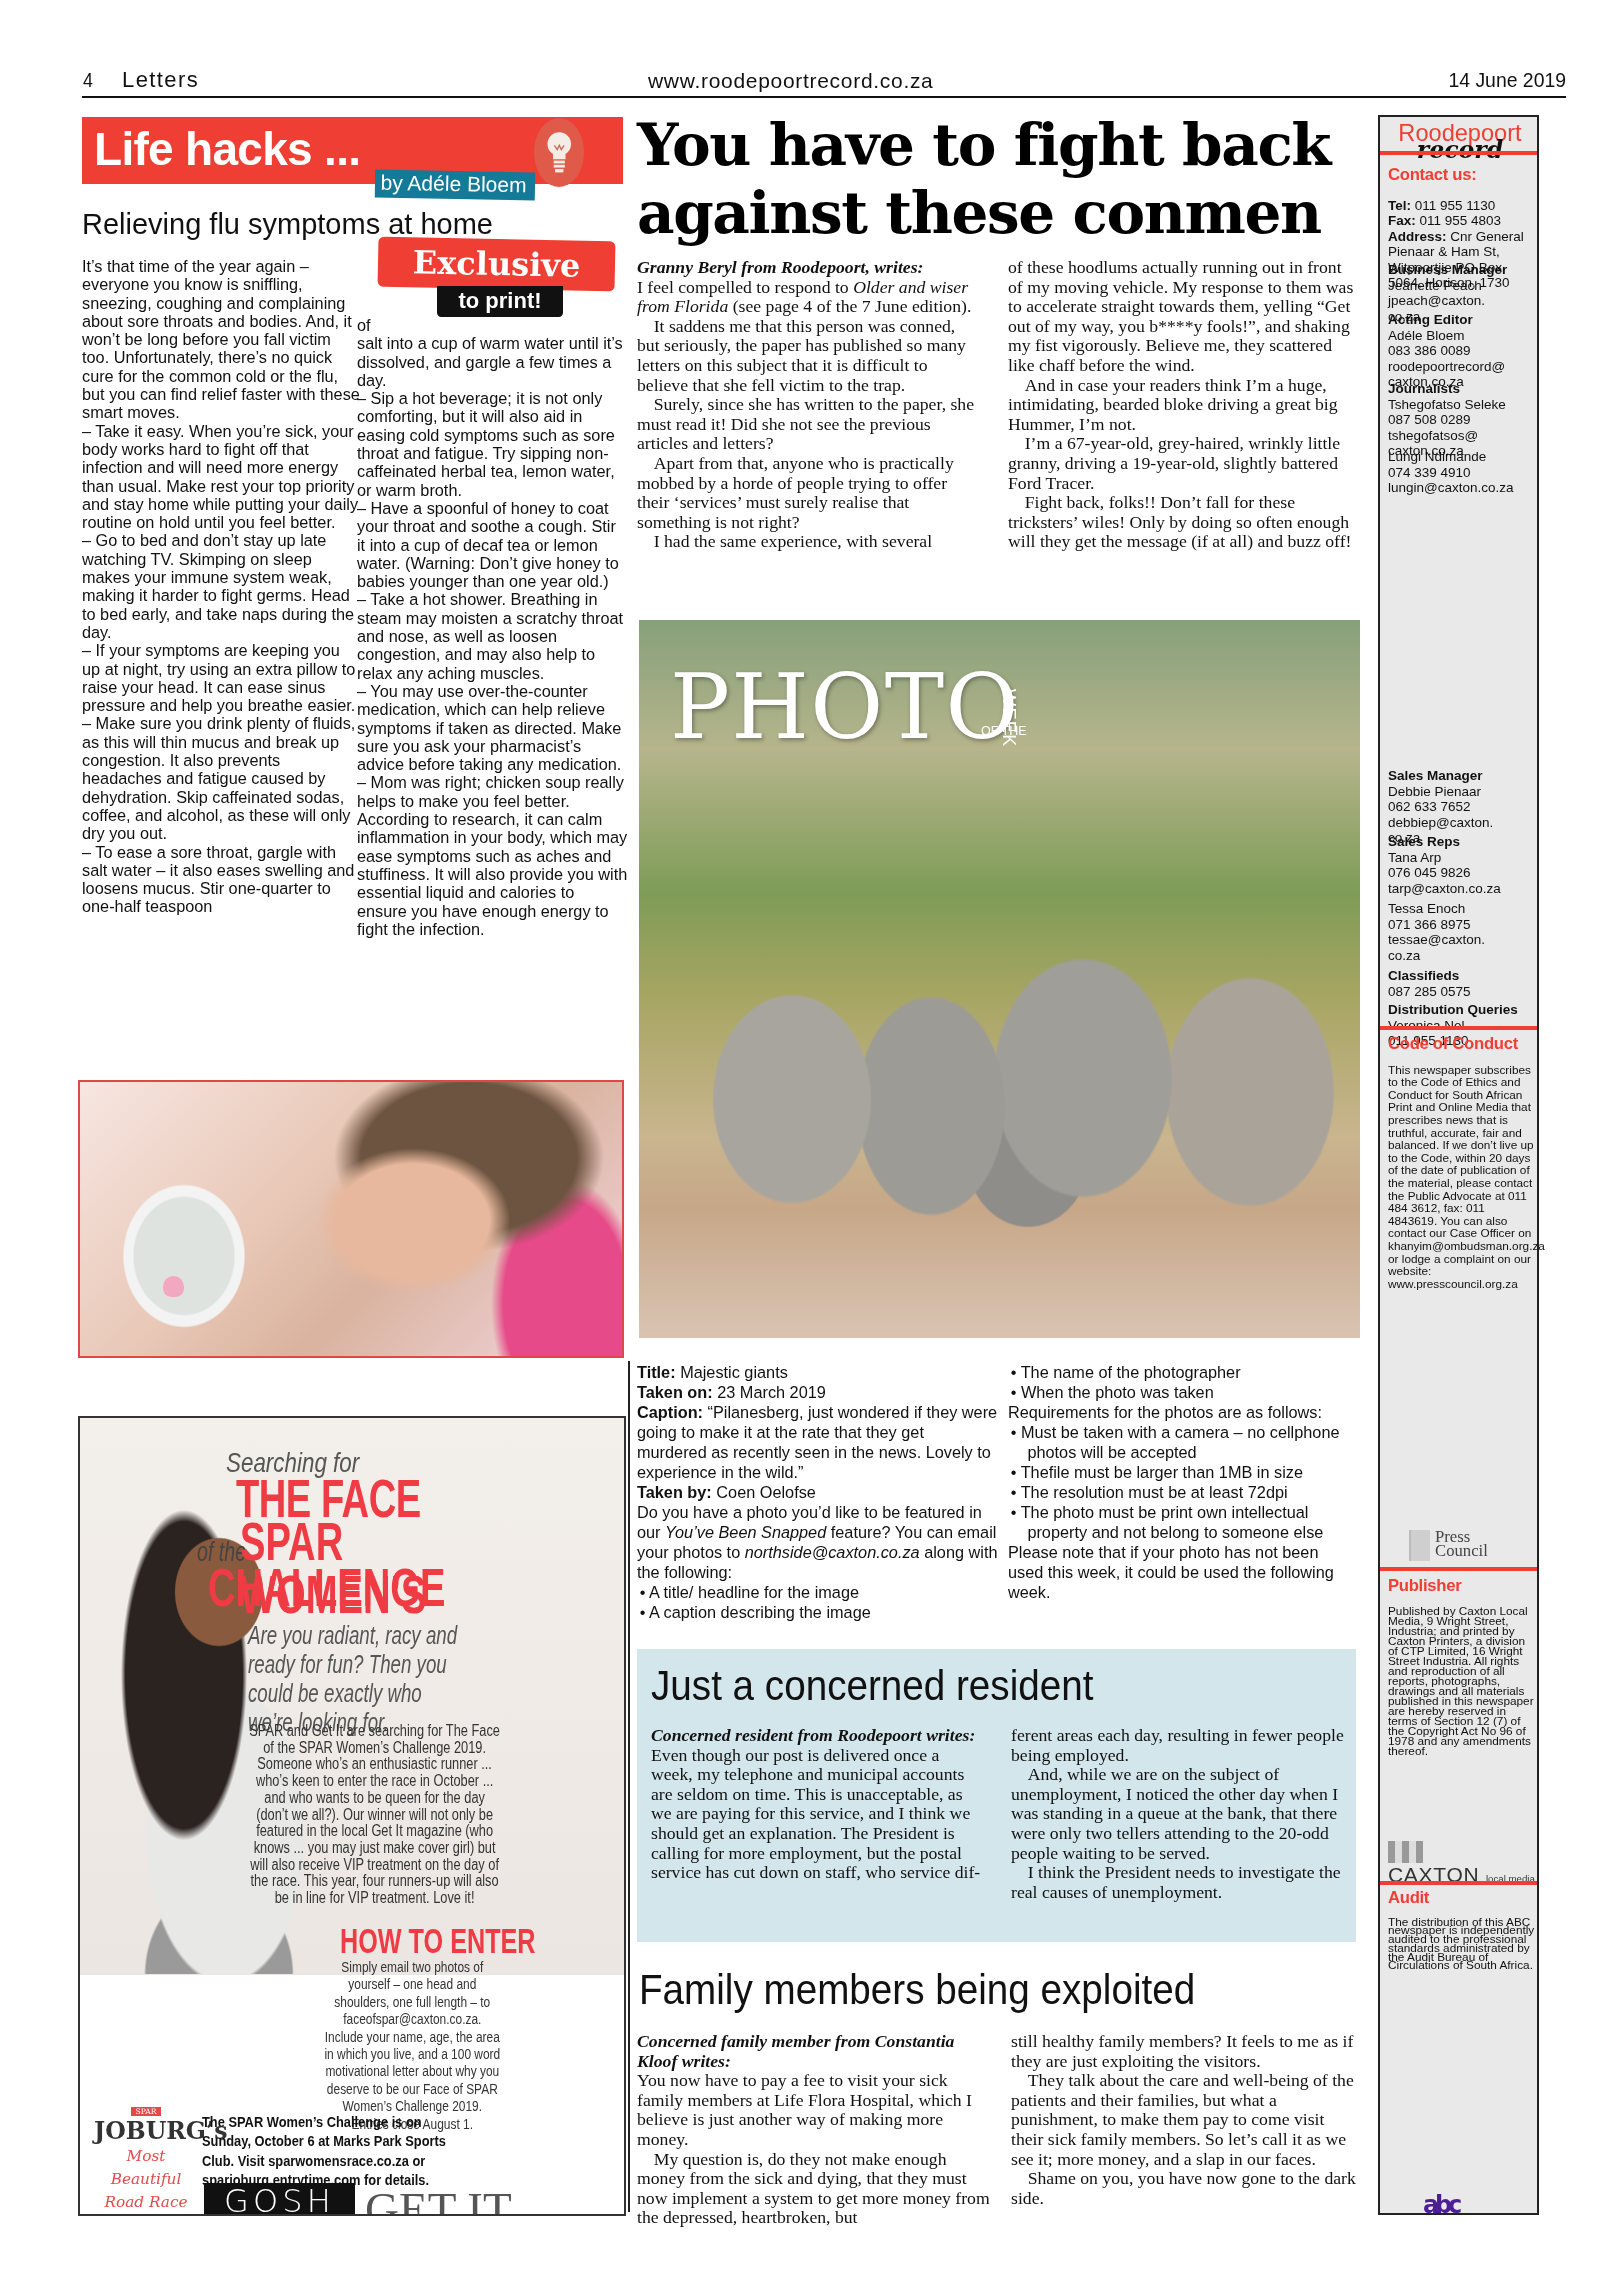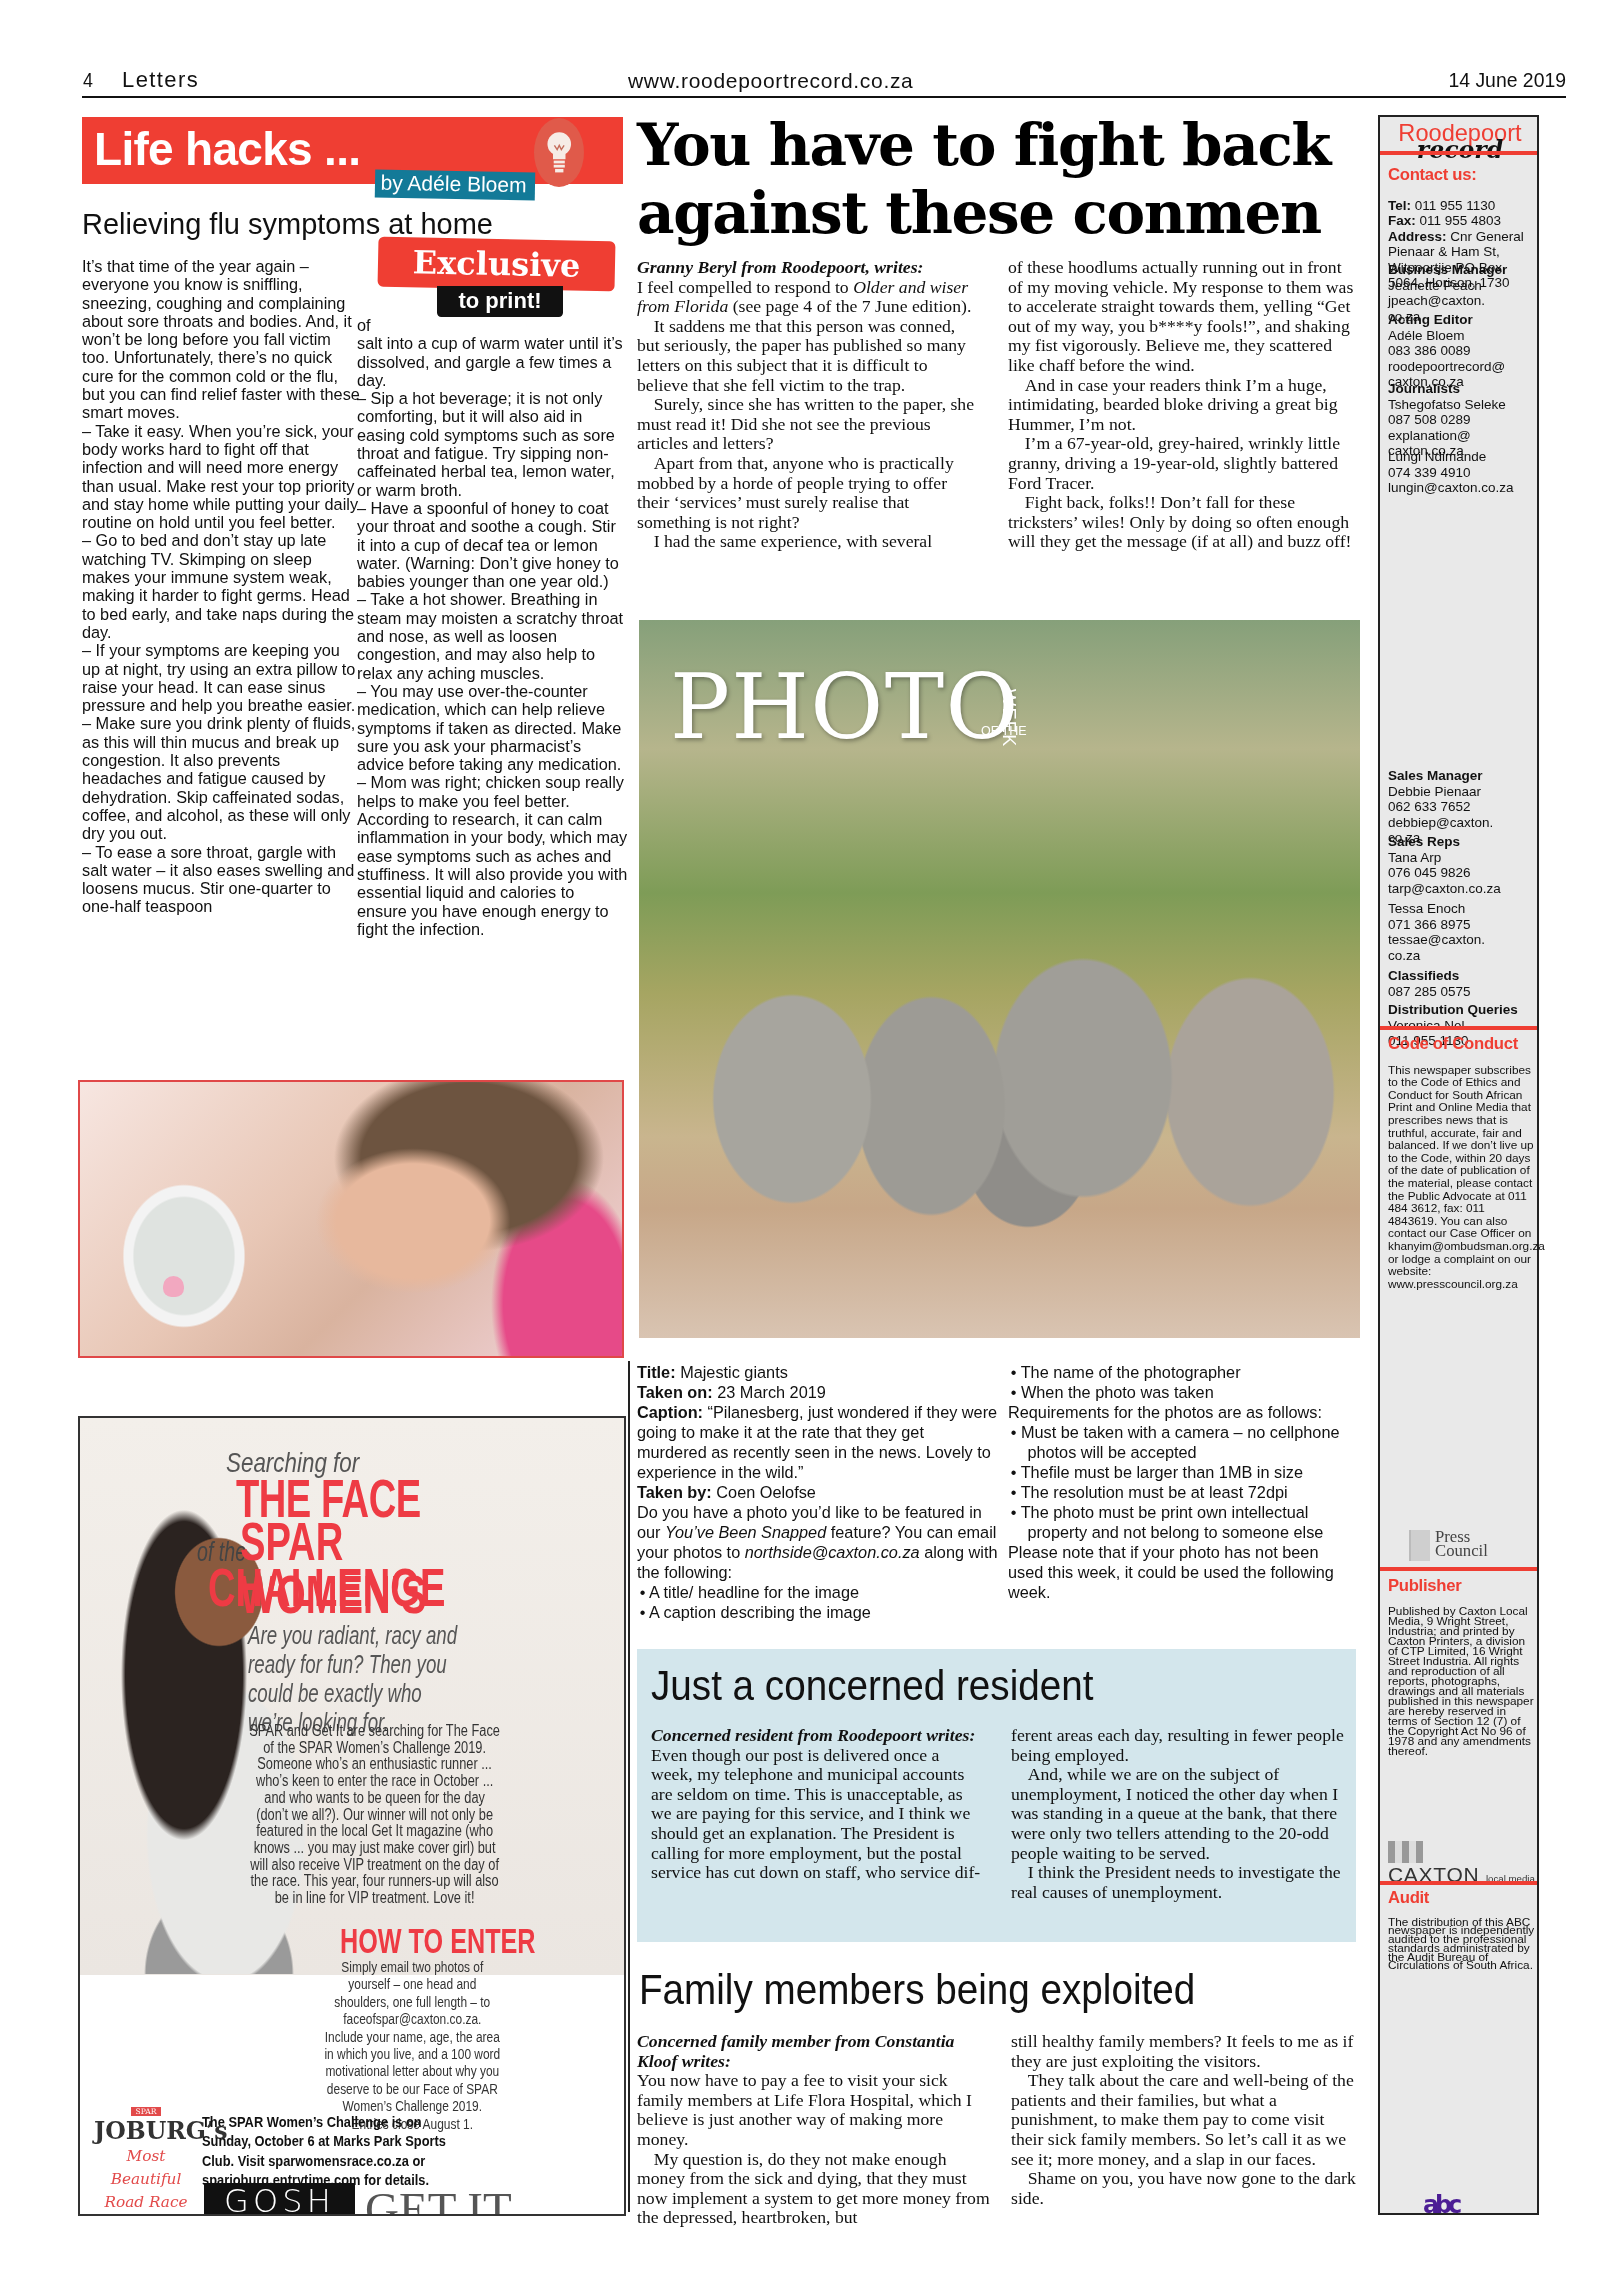--- a/index.html
+++ b/index.html
@@ -4,21 +4,21 @@
 <style>
   * { box-sizing: border-box; margin: 0; padding: 0; }
   html, body { width: 1624px; height: 2295px; background: #ffffff; overflow: hidden; }
   body { position: relative; font-family: "Liberation Sans", sans-serif; color: #111; }
 
   .abs { position: absolute; }
 
   
   .page-num { left: 83px; top: 68px; font-size: 21px; font-family: "Liberation Sans", sans-serif; transform: scaleX(0.85); transform-origin: left; }
   .section-name { left: 122px; top: 67px; font-size: 22px; letter-spacing: 1.4px; }
-  .site-url { left: 628px; top: 69px; font-size: 21px; letter-spacing: 0.7px; }
+  .site-url { left: 648px; top: 69px; font-size: 21px; letter-spacing: 0.7px; }
   .issue-date { right: 58px; top: 69px; font-size: 19.4px; }
   .header-rule { left: 82px; top: 96px; width: 1484px; height: 2.1px; background: #111; }
 
   
   .lh-banner { left: 82px; top: 117px; width: 541px; height: 67px; background: #ef3e33; }
   .lh-title { left: 94px; top: 122px; font-size: 46px; font-weight: bold; color: #fff; letter-spacing: -0.7px; }
   .lh-byline { left: 375px; top: 171px; width: 160px; height: 28px; background: #137a98; color: #fff; font-size: 21px; padding: 1.4px 5.6px; transform: rotate(1deg); }
   .lh-bulb { left: 534px; top: 118px; width: 50px; height: 69px; border-radius: 50%; background: #e05a4a; display:flex; align-items:center; justify-content:center; }
   .lh-bulb svg { width: 30.5px; height: 46px; }
   .lh-subhead { left: 82px; top: 208px; font-size: 29px; color: #111; }
@@ -270,21 +270,21 @@
   <div class="sb-heading">Contact us:</div>
   <div class="sb-text" style="margin-top:12.5px;">
     <b>Tel:</b><span> 011 955 1130</span><br>
     <b>Fax:</b><span> 011 955 4803</span><br>
     <b>Address:</b><span> Cnr General Pienaar &amp; Ham St, Witpoortjie PO Box 5064, Horison, 1730</span>
   </div>
 </div>
 
 <div class="sb-block sb-text" style="top:262px;"><b>Business Manager</b><br><span>Jeanette Peach</span><br><span>jpeach@caxton.</span><br><span>co.za</span></div>
 <div class="sb-block sb-text" style="top:312px;"><b>Acting Editor</b><br><span>Adéle Bloem</span><br><span>083 386 0089</span><br><span>roodepoortrecord@</span><br><span>caxton.co.za</span></div>
-<div class="sb-block sb-text" style="top:381px;"><b>Journalists</b><br><span>Tshegofatso Seleke</span><br><span>087 508 0289</span><br><span>explanation@</span><br><span>caxton.co.za</span></div>
+<div class="sb-block sb-text" style="top:381px;"><b>Journalists</b><br><span>Tshegofatso Seleke</span><br><span>087 508 0289</span><br><span>tshegofatsos@</span><br><span>caxton.co.za</span></div>
 <div class="sb-block sb-text" style="top:449px;"><span>Lungi Ndimande</span><br><span>074 339 4910</span><br><span>lungin@caxton.co.za</span></div>
 <div class="sb-block sb-text" style="top:768px;"><b>Sales Manager</b><br><span>Debbie Pienaar</span><br><span>062 633 7652</span><br><span>debbiep@caxton.</span><br><span>co.za</span></div>
 <div class="sb-block sb-text" style="top:834px;"><b>Sales Reps</b><br><span>Tana Arp</span><br><span>076 045 9826</span><br><span>tarp@caxton.co.za</span></div>
 <div class="sb-block sb-text" style="top:901px;"><span>Tessa Enoch</span><br><span>071 366 8975</span><br><span>tessae@caxton.</span><br><span>co.za</span></div>
 <div class="sb-block sb-text" style="top:968px;"><b>Classifieds</b><br><span>087 285 0575</span></div>
 <div class="sb-block sb-text" style="top:1002px;"><b>Distribution Queries</b><br><span>Veronica Nel</span><br><span>011 955 1130</span></div>
 
 <div class="sb-redbar" style="top:1026px;"></div>
 <div class="sb-block" style="top:1034px;">
   <div class="sb-heading">Code of Conduct</div>

